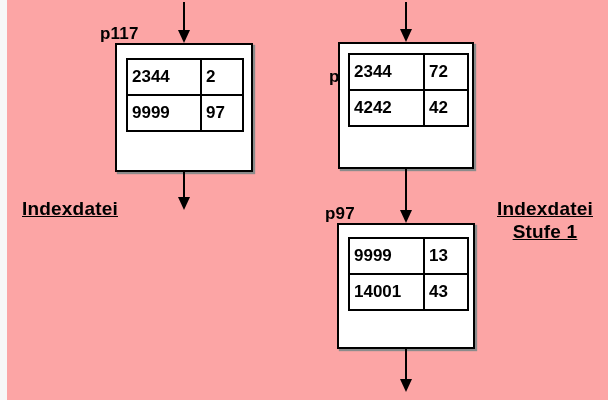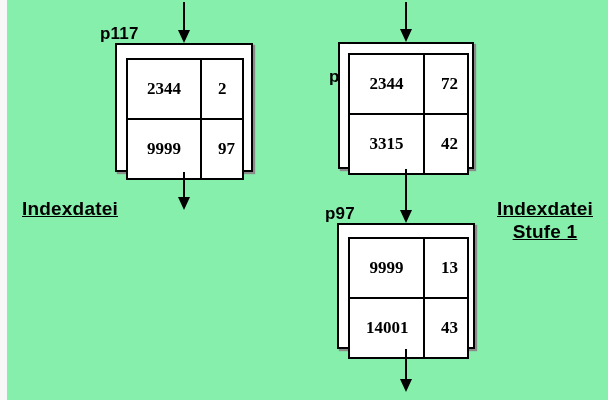--- a/index.html
+++ b/index.html
@@ -4,21 +4,21 @@
 <style>
   html, body {
     margin: 0;
     padding: 0;
     background: #ffffff;
   }
   #canvas {
     position: relative;
     width: 608px;
     height: 400px;
-    background: #86efac;
+    background: #fca5a5;
     overflow: hidden;
     font-family: "Liberation Sans", sans-serif;
     color: #000;
   }
   .page-edge {
     position: absolute;
     left: 0; top: 0;
     width: 7px; height: 400px;
     background: #f7f7f7;
   }
@@ -39,27 +39,26 @@
   }
   
   .node-table {
     position: absolute;
     border-collapse: collapse;
     table-layout: fixed;
     background: #ffffff;
   }
   .node-table td {
     border: 2px solid #000;
-    padding: 16px;
+    padding: 4px;
     height: 26px;
-    text-align: center;
     vertical-align: middle;
     font-size: 17px;
     font-weight: 600;
-    font-family: Liberation Serif, serif;
+    font-family: Liberation Sans, sans-serif;
   }
   
   .arrow {
     position: absolute;
     width: 12px;
   }
   .arrow .shaft {
     position: absolute;
     left: 5px;
     top: 0;
@@ -140,21 +139,21 @@
     <colgroup>
         <col style="width:75px">
         <col style="width:44px">
       </colgroup>
     <tbody>
         <tr>
       <td>2344</td>
       <td>72</td>
     </tr>
     <tr>
-      <td>3315</td>
+      <td>4242</td>
       <td>42</td>
     </tr>
   </tbody>
     </table>
 
   <div class="arrow" style="left:400px; top:169px; height:54px;">
     <div class="shaft"></div>
     <div class="head"></div>
   </div>
 

